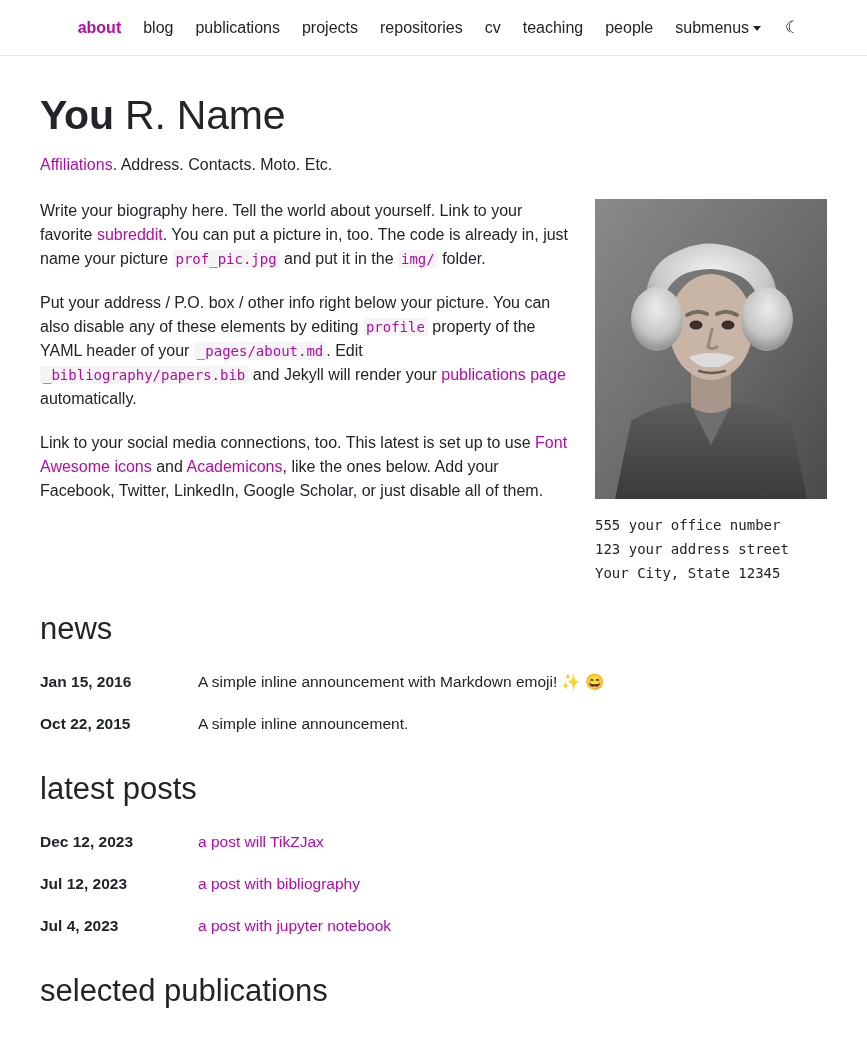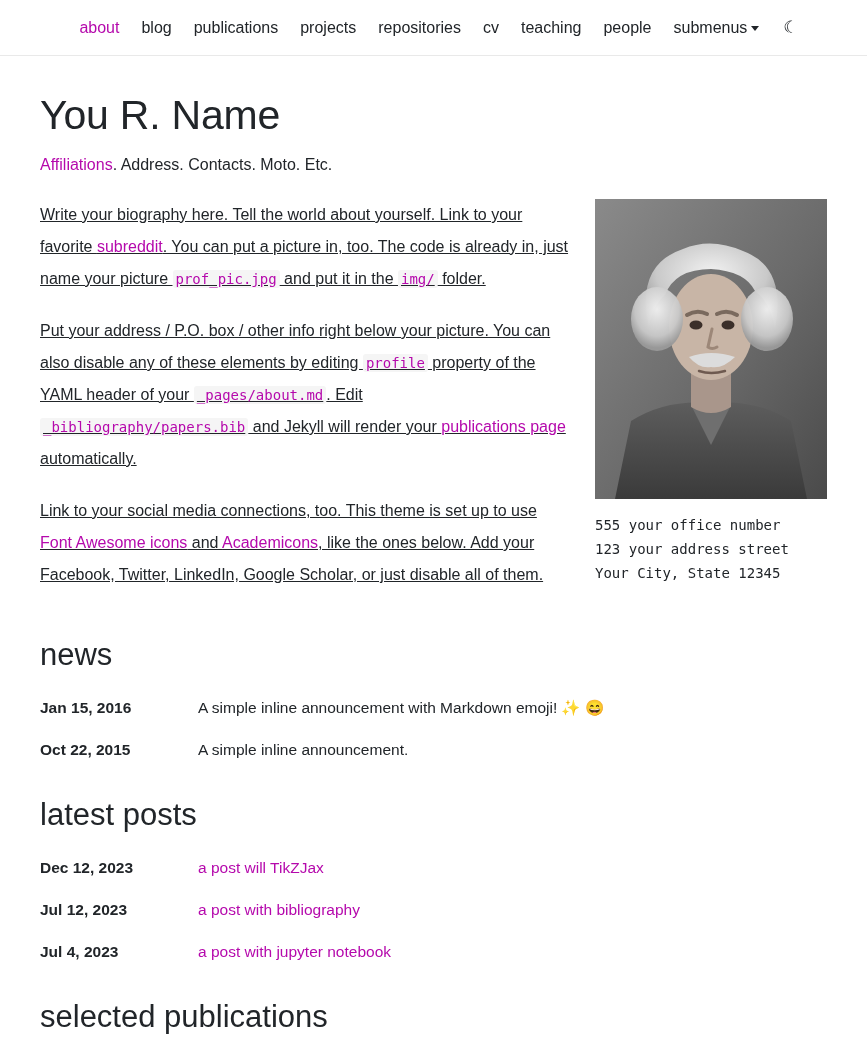--- a/index.html
+++ b/index.html
@@ -29,21 +29,21 @@
   }
   .nav-link {
     font-size: 16px;
     color: #212529;
     text-decoration: none;
     padding: 0 11px;
     line-height: 1;
     white-space: nowrap;
     cursor: pointer;
   }
-  .nav-link.active { color: #B509AC; }
+  .nav-link.active { color: #B509AC; font-weight: bold; }
   .nav-link.has-caret { padding-right: 6px; }
   .caret {
     display: inline-block;
     width: 0; height: 0;
     margin-left: 4px;
     vertical-align: 2px;
     border-left: 4px solid transparent;
     border-right: 4px solid transparent;
     border-top: 5px solid #212529;
   }
@@ -59,21 +59,21 @@
   .page {
     padding: 36px 40px 0 40px;
   }
   h1.title {
     font-size: 41px;
     font-weight: 400;
     margin: 0 0 14px 0;
     letter-spacing: -0.2px;
     color: #212529;
   }
-  h1.title .bold { font-weight: 400; text-align: right; }
+  h1.title .bold { font-weight: 700; text-align: right; }
 
   .subtitle {
     font-size: 16px;
     margin: 8px 0 22px 0;
     color: #212529;
     line-height: 1.5;
   }
   a.link { color: #B509AC; text-decoration: none; cursor: pointer; }
 
   .content-wrap { position: relative; }
@@ -96,24 +96,23 @@
     font-family: "DejaVu Sans Mono", "Liberation Mono", monospace;
     font-size: 14px;
     line-height: 24px;
     color: #212529;
     margin-top: 14px;
     white-space: pre;
   }
 
   p.para {
     font-size: 16px;
-    line-height: 32px;
+    line-height: 24px;
     margin: 13px 0 20px 0;
     color: #212529;
-    text-decoration: underline;
   }
   code.inline {
     font-family: "DejaVu Sans Mono", "Liberation Mono", monospace;
     font-size: 14px;
     color: #B509AC;
     background: #f5f5f5;
     padding: 1px 3px;
     border-radius: 3px;
     white-space: nowrap;
   }
@@ -221,21 +220,21 @@
       </div>
       <div class="profile-meta"><span>555 your office number</span>
 <span>123 your address street</span>
 <span>Your City, State 12345</span></div>
     </div>
 
     <p class="para"><span>Write your biography here. Tell the world about yourself. Link to your favorite </span><a class="link">subreddit</a><span>. You can put a picture in, too. The code is already in, just name your picture </span><code class="inline">prof_pic.jpg</code><span> and put it in the </span><code class="inline">img/</code><span> folder.</span></p>
 
     <p class="para"><span>Put your address / P.O. box / other info right below your picture. You can also disable any of these elements by editing </span><code class="inline">profile</code><span> property of the YAML header of your </span><code class="inline">_pages/about.md</code><span>. Edit </span><code class="inline">_bibliography/papers.bib</code><span> and Jekyll will render your </span><a class="link">publications page</a><span> automatically.</span></p>
 
-    <p class="para"><span>Link to your social media connections, too. This theme is set up to use </span><a class="link">Font Awesome icons</a><span> and </span><a class="link">Academicons</a><span>, like the ones below. Add your Facebook, Twitter, LinkedIn, Google Scholar, or just disable all of them.</span></p>
+    <p class="para"><span>Link to your social media connections, too. This latest is set up to use </span><a class="link">Font Awesome icons</a><span> and </span><a class="link">Academicons</a><span>, like the ones below. Add your Facebook, Twitter, LinkedIn, Google Scholar, or just disable all of them.</span></p>
 
   </div>
 
   <h2 class="section">news</h2>
   <table class="list">
     <tbody>
         <tr>
       <td class="date">Jan 15, 2016</td>
       <td class="desc">A simple inline announcement with Markdown emoji! ✨ 😄</td>
     </tr>

